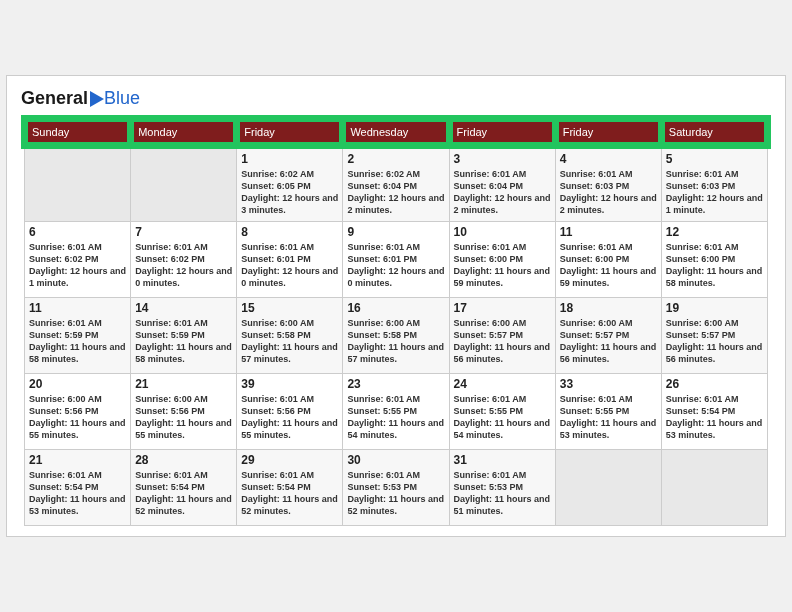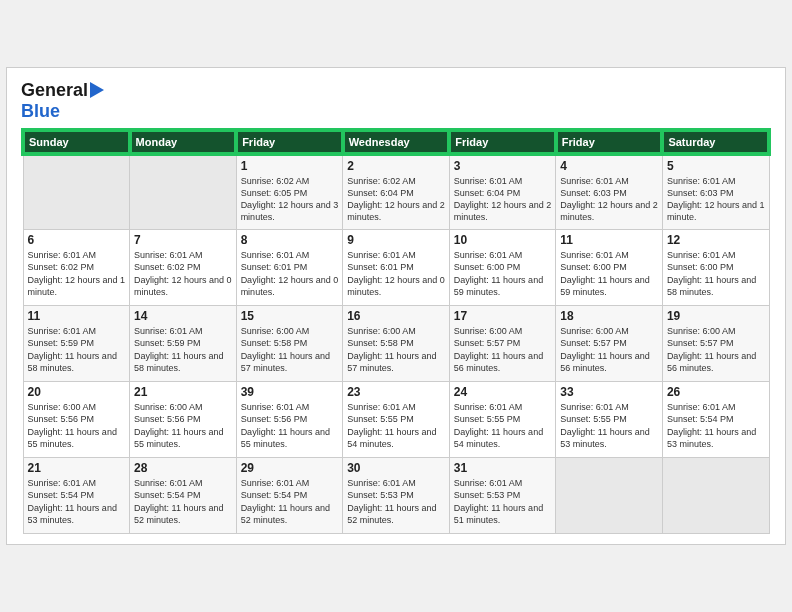--- a/index.html
+++ b/index.html
@@ -20,21 +20,21 @@
       border: 1px solid #ccc;
     }
     .header-row {
       display: flex;
       justify-content: space-between;
       align-items: flex-start;
       margin-bottom: 6px;
     }
     .logo {
       display: flex;
-      flex-direction: column;
+      flex-direction: row;
       align-items: flex-start;
     }
     .logo-arrow {
       width: 0; height: 0;
       border-top: 8px solid transparent;
       border-bottom: 8px solid transparent;
       border-left: 14px solid #2266cc;
       display: inline-block;
       margin-left: 2px;
       vertical-align: middle;
@@ -56,27 +56,27 @@
       font-size: 14px;
       font-weight: normal;
       color: #444;
     }
     table {
       width: 100%;
       border-collapse: collapse;
       table-layout: fixed;
     }
     thead tr th {
-      background: #14532d;
+      background: #7f1d1d;
       color: #fff;
       font-size: 11px;
-      font-weight: bold;
+      font-weight: normal;
       padding: 4px 4px;
       text-align: left;
-      border: 4px solid #22c55e;
+      border: 7px solid #22c55e;
     }
     tbody tr td {
       border: 1px solid #ccc;
       vertical-align: top;
       padding: 3px 4px;
       font-size: 9.5px;
       color: #222;
       height: 76px;
       background: #fff;
     }
@@ -87,36 +87,37 @@
       font-size: 12px;
       font-weight: bold;
       color: #222;
       display: block;
       margin-bottom: 2px;
     }
     .day-info {
       font-size: 9px;
       color: #333;
       line-height: 1.35;
+      font-weight: bold;
     }
     .empty-cell {
       background: #e8e8e8 !important;
     }
   </style>
 </head>
 <body>
 
 <div class="calendar-container">
   <div class="header-row">
     <div class="logo">
       <div class="logo-line">
         <span style="font-size:18px;font-weight:bold;color:#1a1a1a;">General</span>
         <span class="logo-arrow"></span>
       </div>
-      <span style="font-size:18px;font-weight:bold;color:#2266cc;">Blue</span>
+      <span style="font-size:18px;font-weight:normal;color:#2266cc;">Blue</span>
     </div>
     <div class="title-block">
       <h1></h1>
       <h2></h2>
     </div>
   </div>
 
   <table>
     <thead>
       <tr>

